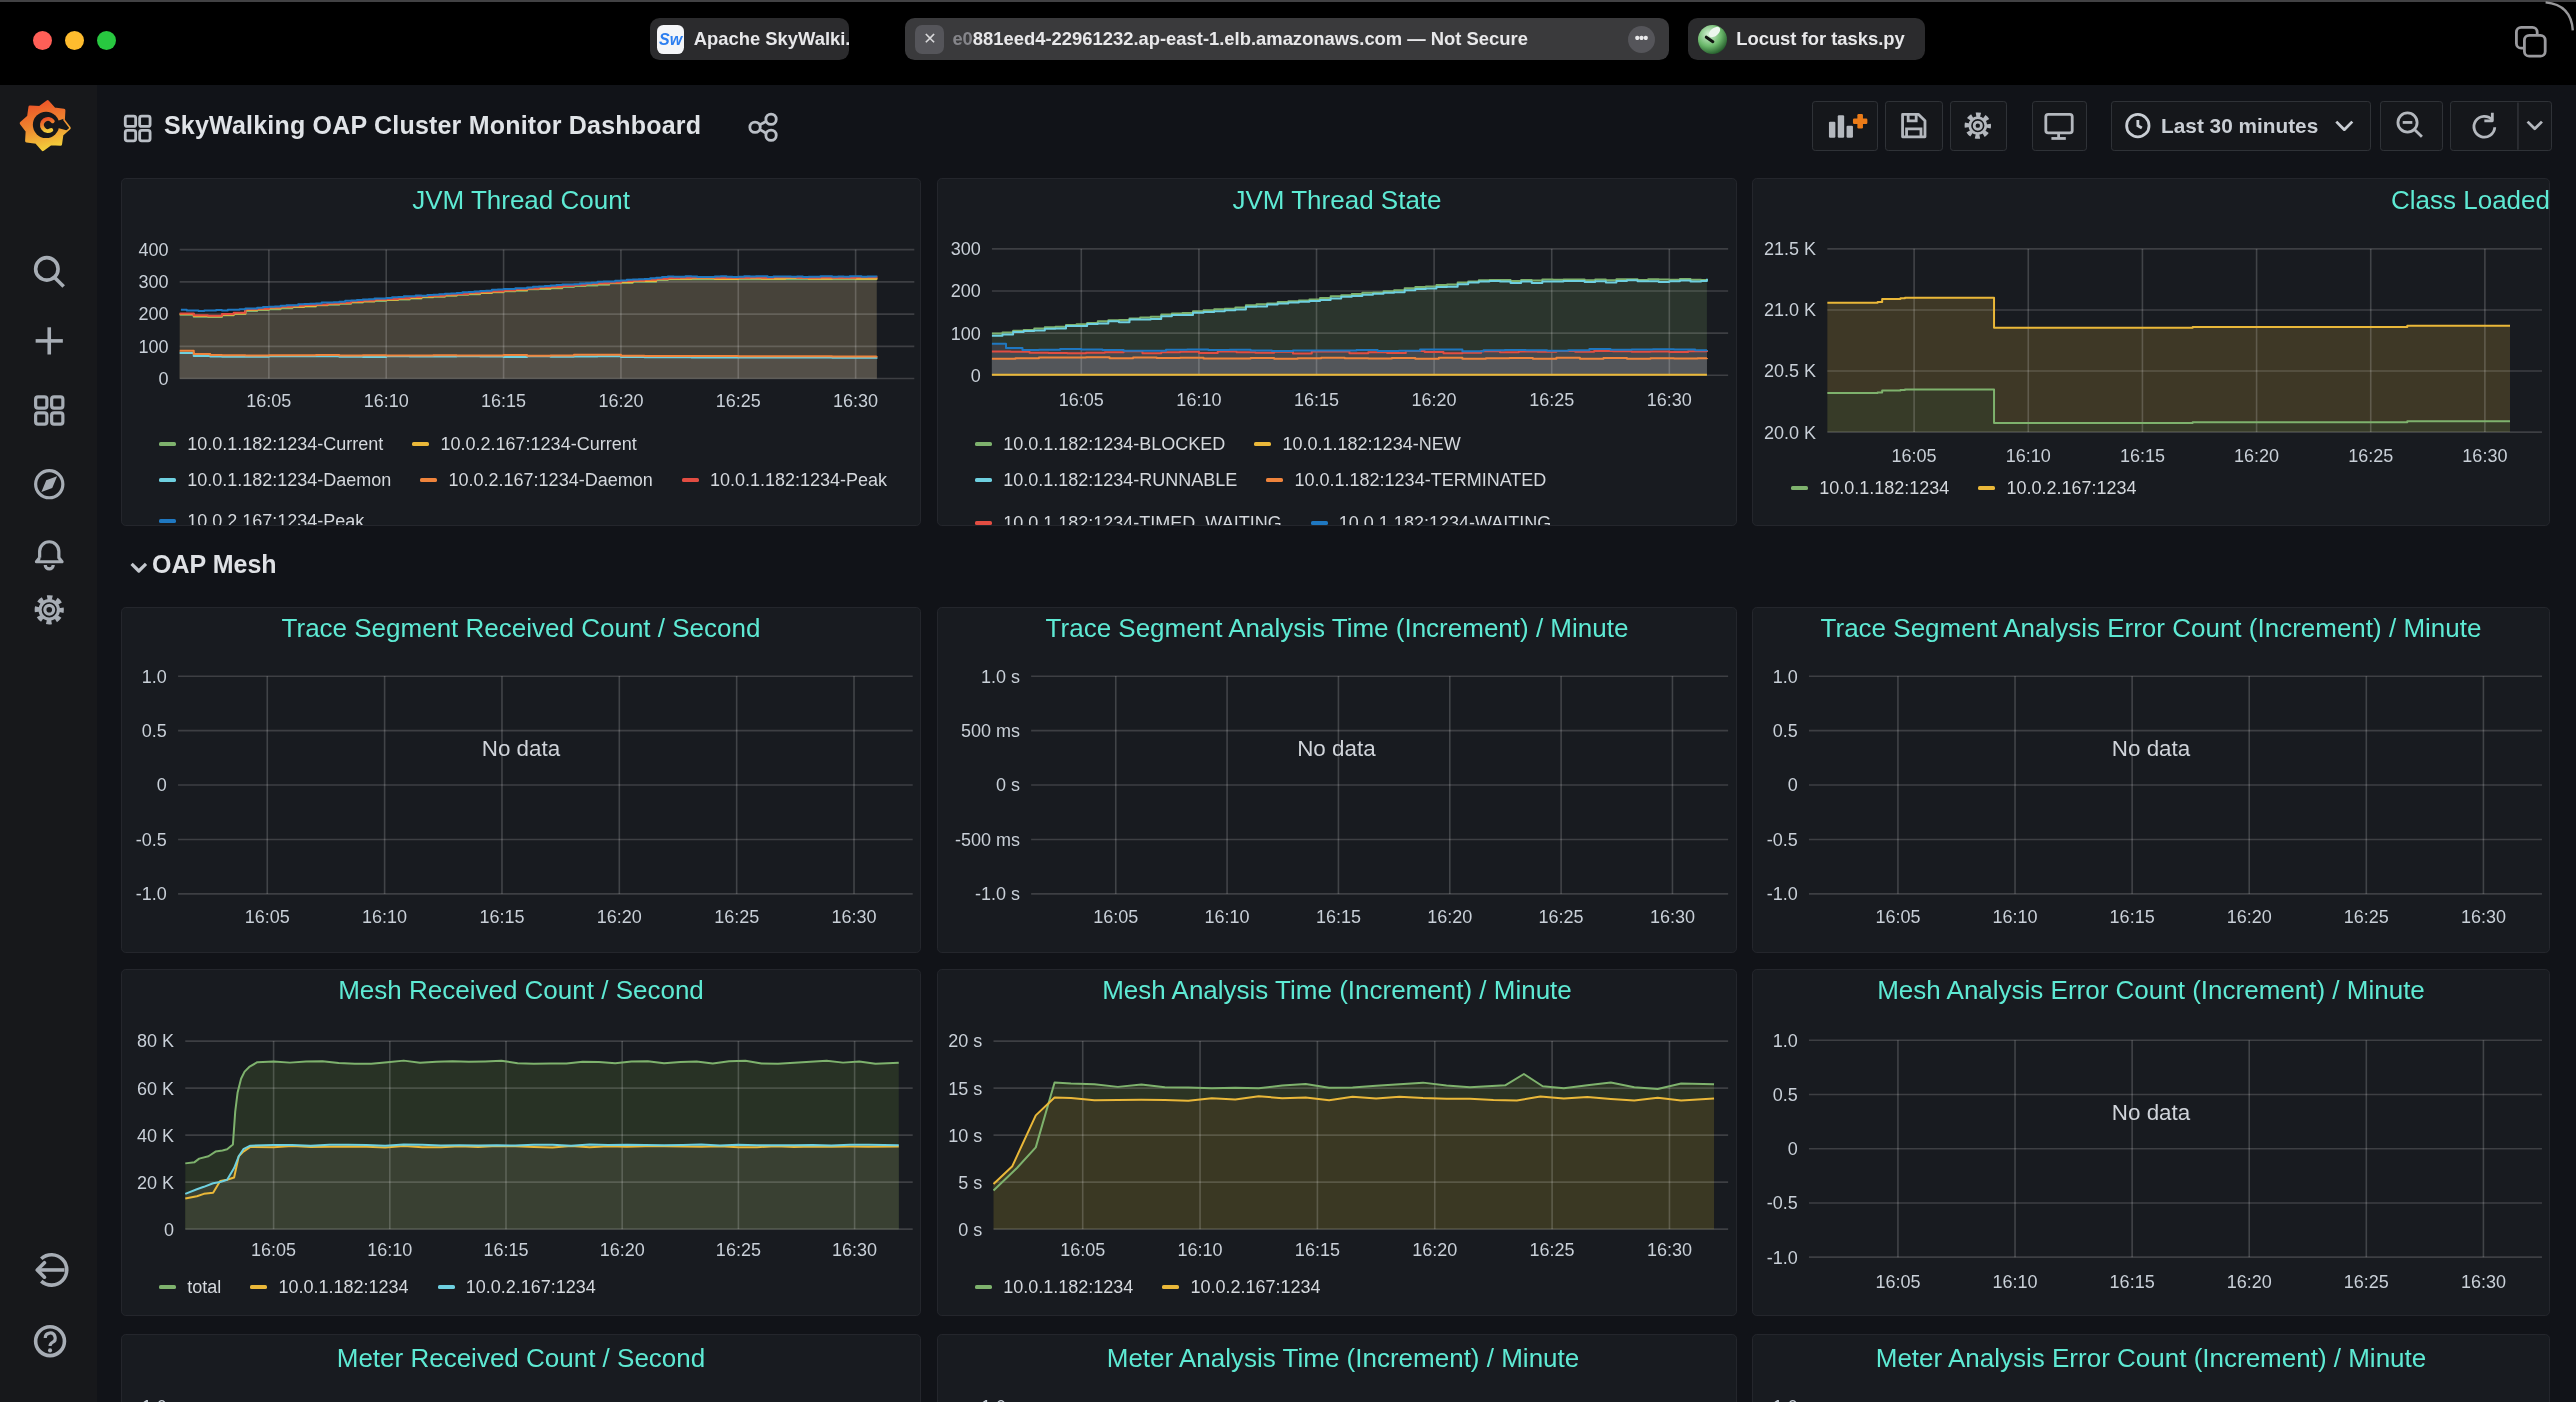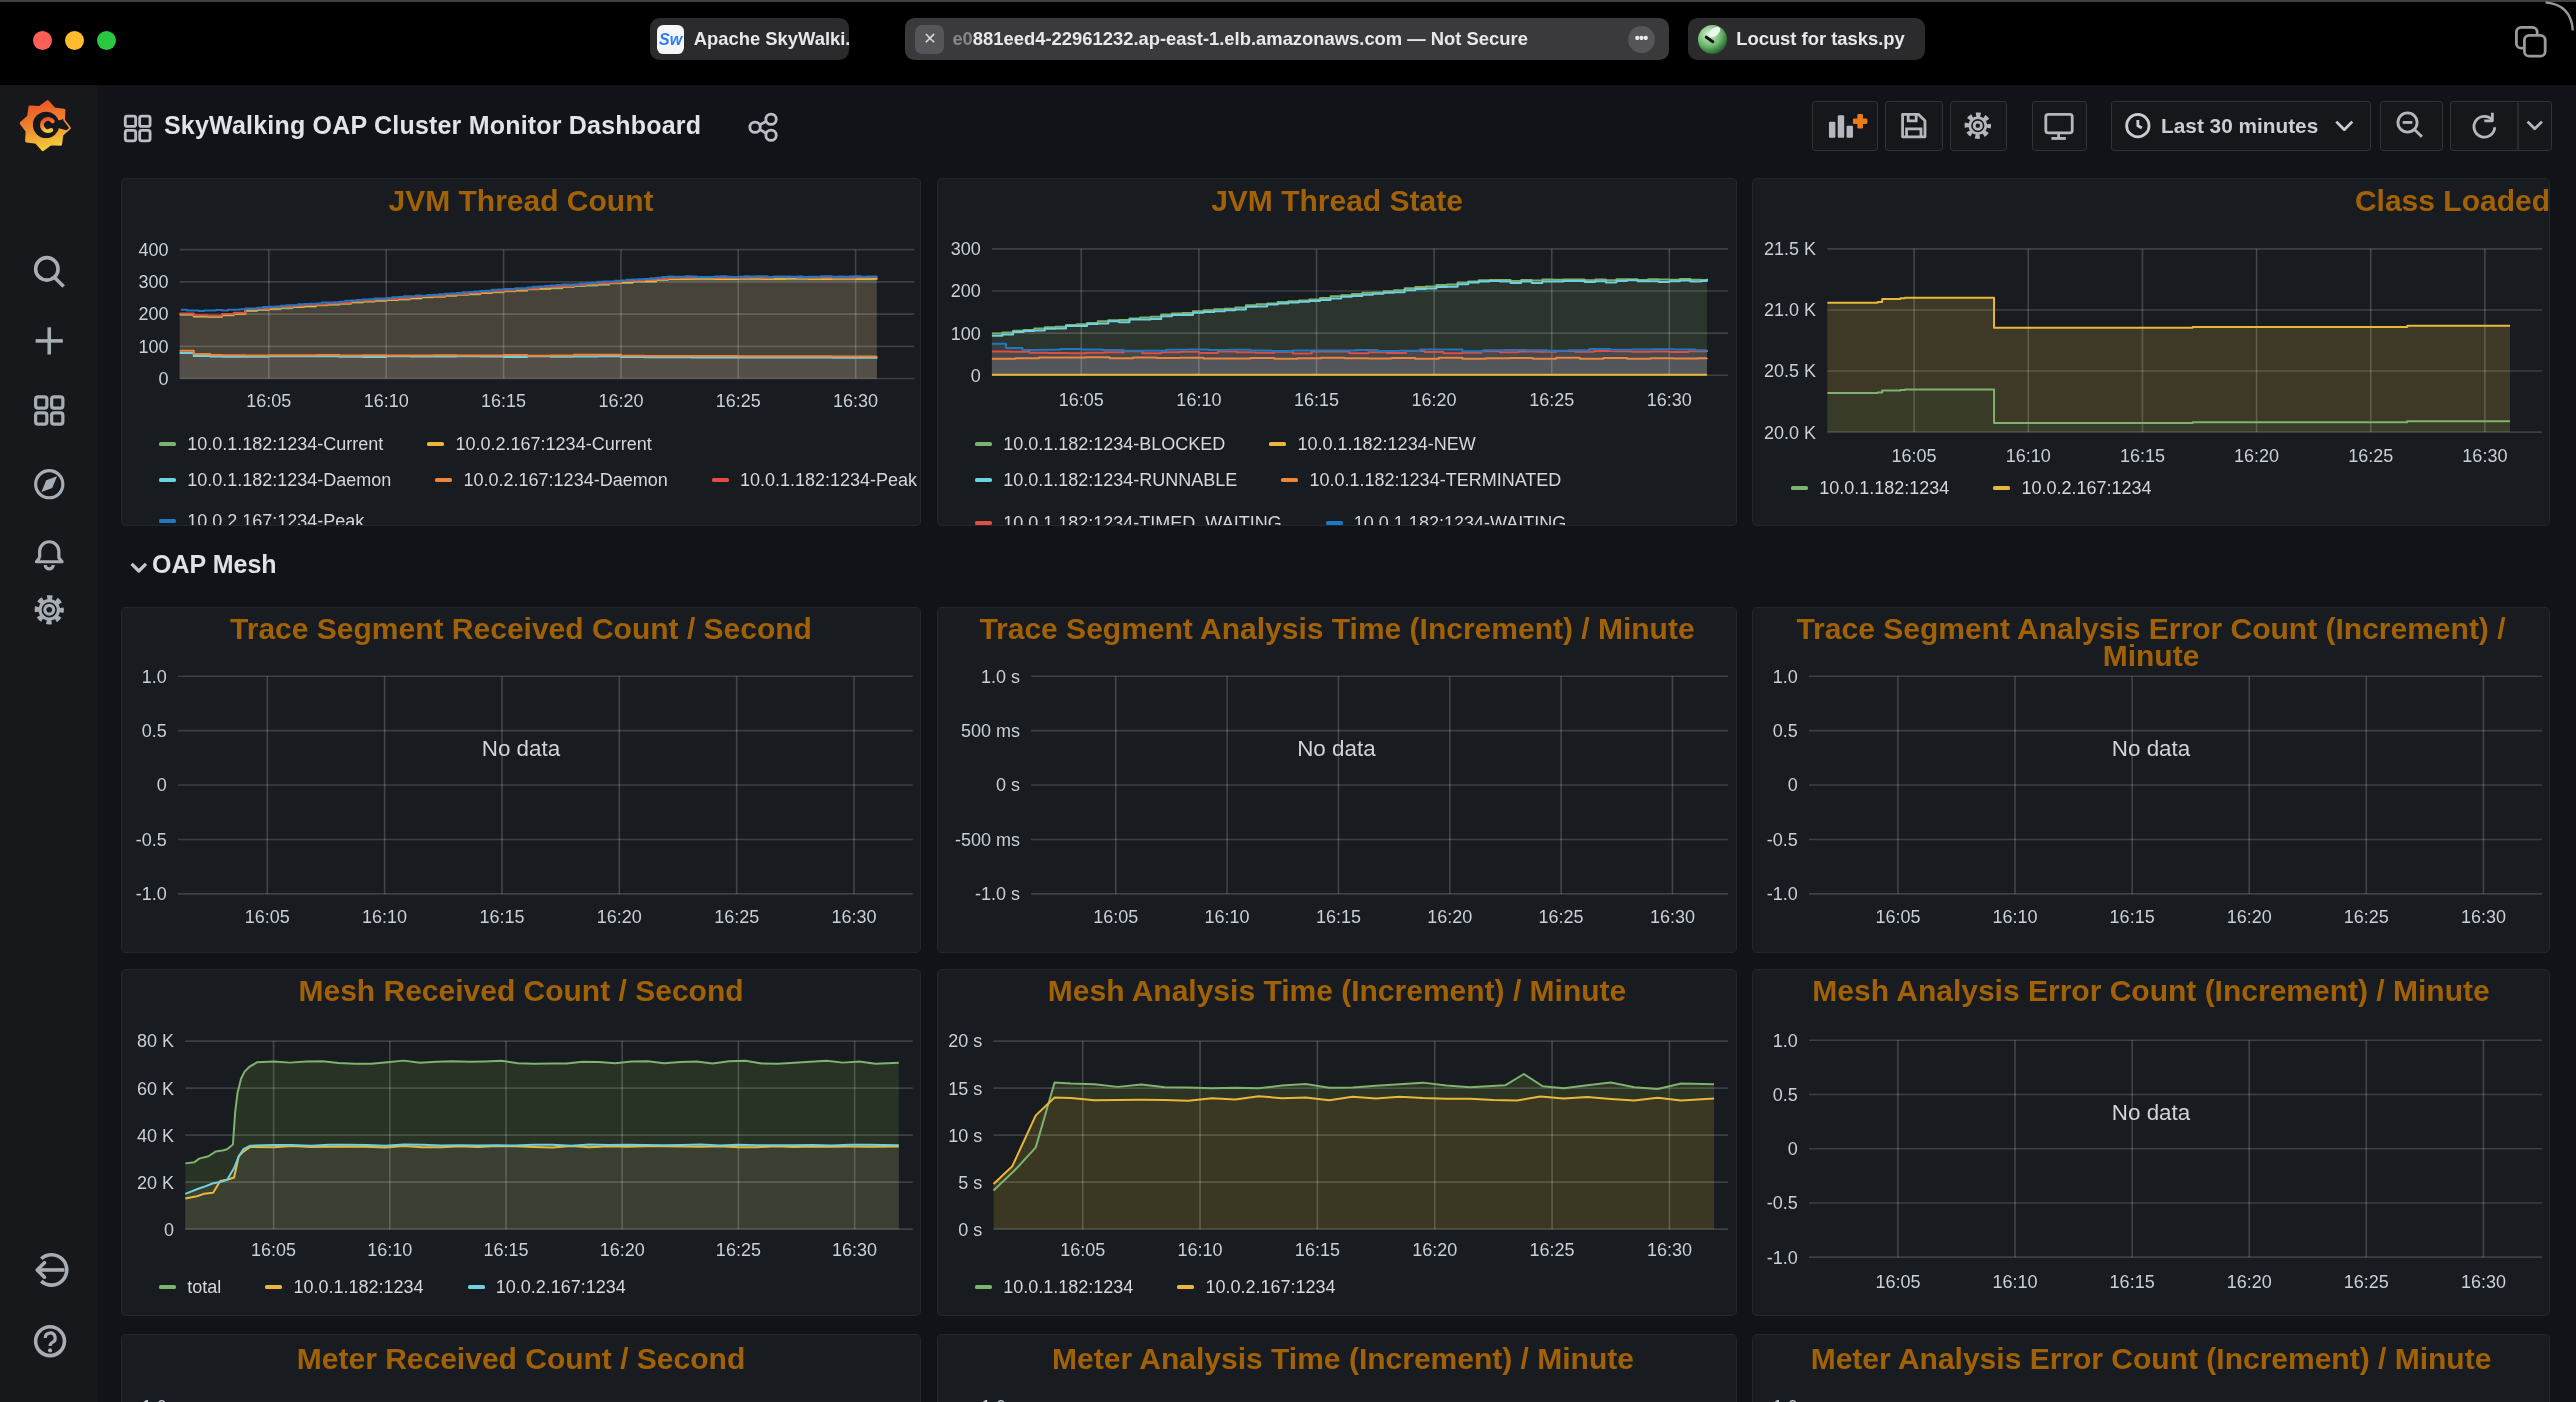--- a/index.html
+++ b/index.html
@@ -4,22 +4,22 @@
 html,body { width:2576px; height:1402px; background:#000; overflow:hidden;
   font-family:"Liberation Sans", sans-serif; }
 #chrome { position:absolute; left:0; top:0; width:2576px; height:85px; background:#000; }
 #chrome .toplight { position:absolute; left:0; top:0; width:2576px; height:1.6px; background:#424244; }
 .tl { position:absolute; top:31px; width:19px; height:19px; border-radius:50%; }
 .tab { position:absolute; top:18.4px; height:42px; border-radius:9.6px; background:#2b2b2d;
   display:flex; align-items:center; color:#e8e8ea; font-size:18.4px; font-weight:600; }
 #app { position:absolute; left:0; top:85px; width:2576px; height:1318px; background:#111318; }
 #sidebar { position:absolute; left:0; top:0; width:97px; height:1318px; background:#17181b; }
 .panel { position:absolute; background:#181b20; border:1.6px solid #24262c; border-radius:4.8px; }
-.ptitle { position:absolute; text-align:center; font-size:30px; font-weight:700; color:#a16207; height:27px; line-height:27px; }
-.lrow { position:absolute; display:flex; gap:44px; white-space:nowrap; font-size:18px; color:#d4d8dd; height:26px; line-height:26px; }
+.ptitle { position:absolute; text-align:center; font-size:26px; font-weight:400; color:#5eead4; height:27px; line-height:27px; }
+.lrow { position:absolute; display:flex; gap:29px; white-space:nowrap; font-size:18px; color:#d4d8dd; height:26px; line-height:26px; }
 .li { display:flex; align-items:center; }
 .dash { display:inline-block; width:17px; height:3.2px; border-radius:1.6px; margin-right:11.2px; }
 svg text.ax { font-family:"Liberation Sans",sans-serif; font-size:22.5px; fill:#c9d0d8; }
 svg text.nodata { font-family:"Liberation Sans",sans-serif; font-size:28px; fill:#d0d4da; }
 #dashtitle { position:absolute; left:164px; top:117px; font-size:25px; font-weight:600; color:#e0e3e7; line-height:17.6px; letter-spacing:0.2px; }
 #oapinfo { position:absolute; left:152px; top:550px; font-size:25px; font-weight:700; color:#dfe1e5; }
 .navbtn { position:absolute; top:101px; height:50px; background:#15171b; border:1.6px solid #2f3237; border-radius:3.2px; }
 </style></head>
 <body>
 <div id="app">

